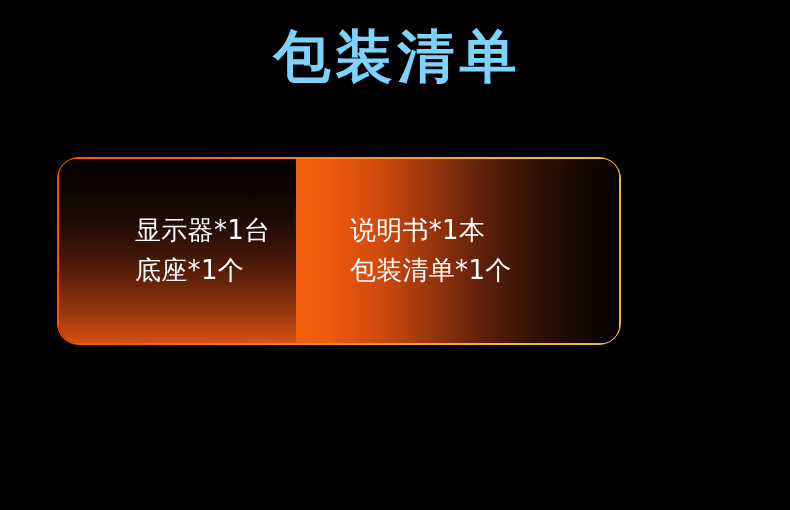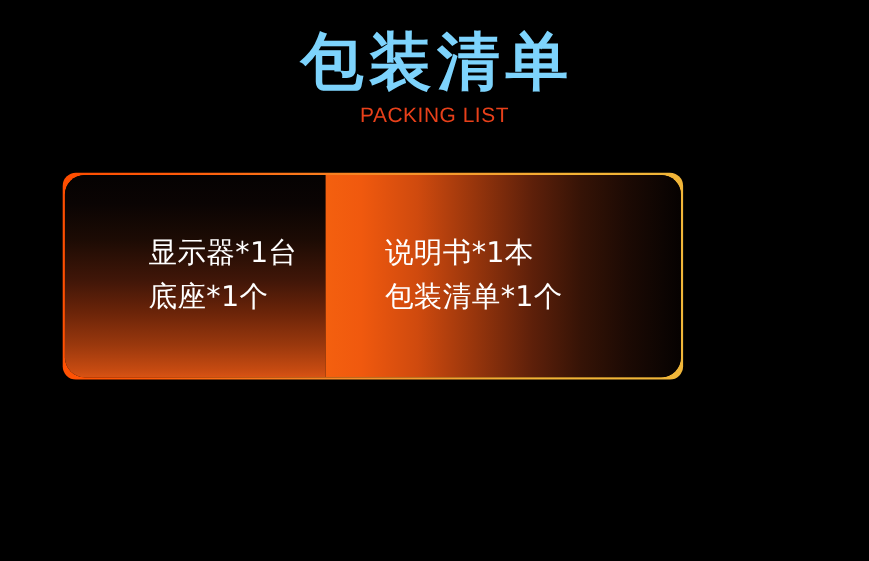--- a/index.html
+++ b/index.html
@@ -56,21 +56,21 @@
     white-space: nowrap;
   }
 
   
   .packing-box {
     position: absolute;
     left: 57px;
     top: 157px;
     width: 564px;
     height: 188px;
-    border-radius: 12px;
+    border-radius: 22px;
     padding: 2px;
     box-sizing: border-box;
     background: linear-gradient(100deg,
         #ff4d00 0%,
         #ff5a0a 18%,
         #f7922a 52%,
         #f5b335 78%,
         #f0b63a 100%);
     overflow: hidden;
   }
@@ -142,21 +142,20 @@
     font-family: "DejaVu Sans", "Liberation Sans", sans-serif;
   }
 </style>
 </head>
 <body>
 
 <div id="stage">
 
   <div class="header">
     <span class="main-title">包装清单</span>
-    <span class="sub-title">PACKING LIST</span>
   </div>
 
   <div class="packing-box">
     <div class="packing-inner">
 
       <div class="panel panel-left">
         <div class="items">
           <span class="item-line">显示器*1台</span>
           <span class="item-line">底座*1个</span>
         </div>

